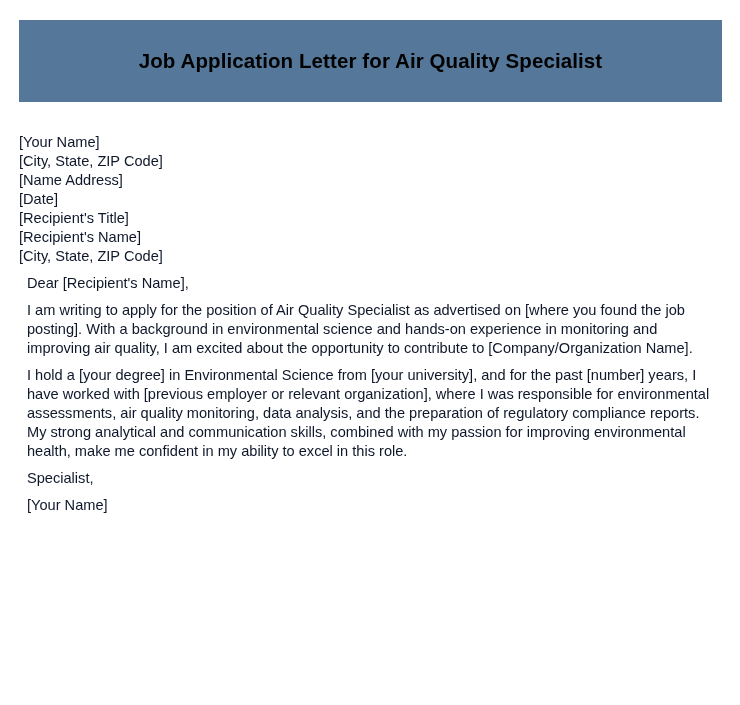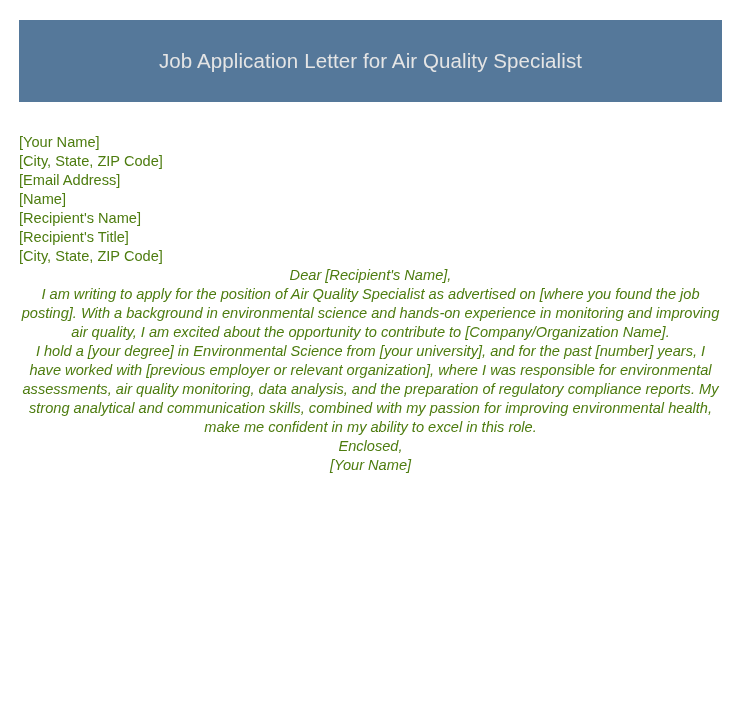--- a/index.html
+++ b/index.html
@@ -29,84 +29,83 @@
     width: 703px;
     height: 82px;
     background: #55789a;
     display: flex;
     align-items: center;
     justify-content: center;
     box-sizing: border-box;
   }
 
   .letter-title {
-    color: #e5e5e5;
+    color: #000000;
     font-size: 20.5px;
-    font-weight: 400;
+    font-weight: 700;
     line-height: 1.2;
     letter-spacing: 0.1px;
     text-align: left;
     font-family: "Liberation Sans", sans-serif;
     white-space: nowrap;
   }
 
   
   .letter-body {
     position: absolute;
     left: 19px;
     top: 133px;
     width: 703px;
-    color: #4d7c0f;
+    color: #0f172a;
     font-size: 14.6px;
     line-height: 19px;
     font-family: "Liberation Sans", sans-serif;
   }
 
   .addr-block {
     margin: 0;
   }
 
   .addr-line {
     display: block;
     white-space: nowrap;
   }
 
   .para {
-    margin: 0;
-    text-align: center;
-    font-style: italic;
+    margin: 8px;
+    text-align: left;
   }
 </style>
 </head>
 <body>
 
 <div class="page">
 
   <div class="letter-header">
     <div class="letter-title">Job Application Letter for Air Quality Specialist</div>
   </div>
 
   <div class="letter-body">
 
     <div class="addr-block">
       <span class="addr-line">[Your Name]</span>
       <span class="addr-line">[City, State, ZIP Code]</span>
-      <span class="addr-line">[Email Address]</span>
-      <span class="addr-line">[Name]</span>
+      <span class="addr-line">[Name Address]</span>
+      <span class="addr-line">[Date]</span>
     </div>
 
     <div class="addr-block">
+      <span class="addr-line">[Recipient's Title]</span>
       <span class="addr-line">[Recipient's Name]</span>
-      <span class="addr-line">[Recipient's Title]</span>
       <span class="addr-line">[City, State, ZIP Code]</span>
     </div>
 
     <p class="para">Dear [Recipient's Name],</p>
 
     <p class="para">I am writing to apply for the position of Air Quality Specialist as advertised on [where you found the job posting]. With a background in environmental science and hands-on experience in monitoring and improving air quality, I am excited about the opportunity to contribute to [Company/Organization Name].</p>
     <p class="para">I hold a [your degree] in Environmental Science from [your university], and for the past [number] years, I have worked with [previous employer or relevant organization], where I was responsible for environmental assessments, air quality monitoring, data analysis, and the preparation of regulatory compliance reports. My strong analytical and communication skills, combined with my passion for improving environmental health, make me confident in my ability to excel in this role.</p>
 
-    <p class="para">Enclosed,</p>
+    <p class="para">Specialist,</p>
     <p class="para">[Your Name]</p>
 
   </div>
 
 </div>
 
 </body></html>

